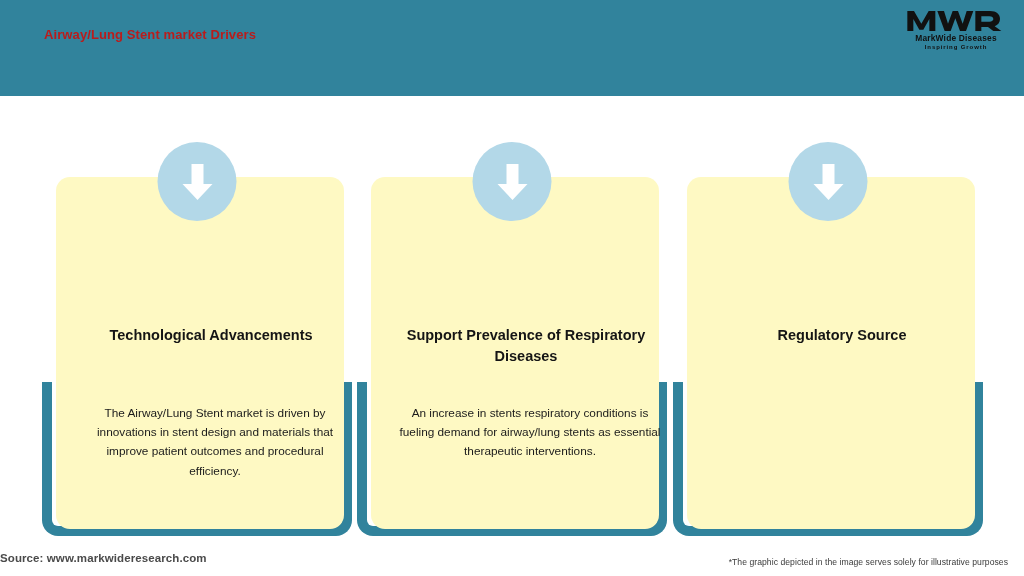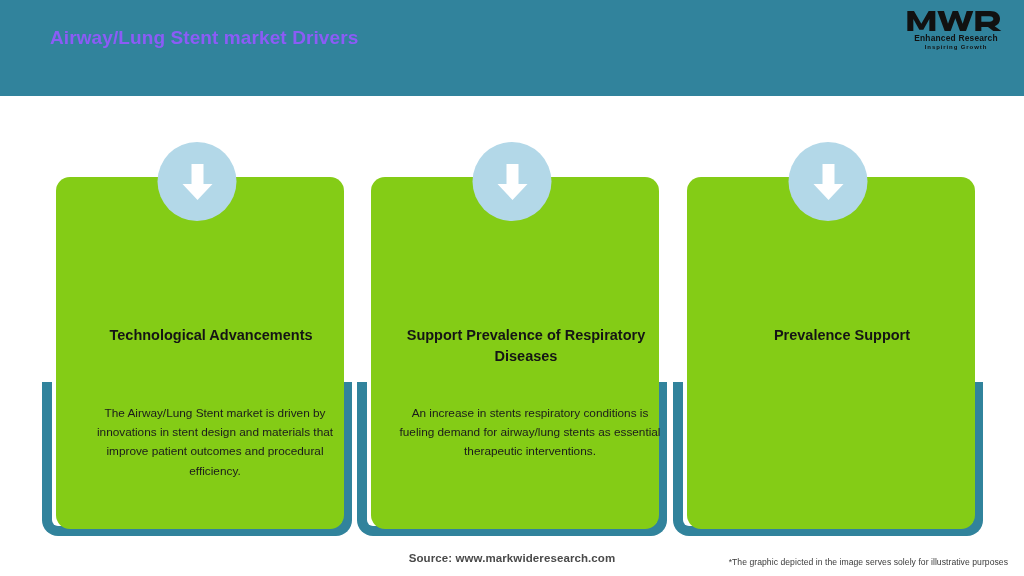--- a/index.html
+++ b/index.html
@@ -20,25 +20,25 @@
   .header-bar {
     position: absolute;
     left: 0;
     top: 0;
     width: 1024px;
     height: 96px;
     background: #31839C;
   }
   .header-title {
     position: absolute;
-    left: 50px;
+    left: 44px;
     top: 27px;
-    font-size: 19px;
-    font-weight: bold;
-    color: #8b5cf6;
+    font-size: 13px;
+    font-weight: bold;
+    color: #b91c1c;
     letter-spacing: 0.1px;
     white-space: nowrap;
   }
 
   
   .logo {
     position: absolute;
     right: 16px;
     top: 9px;
     width: 104px;
@@ -103,21 +103,21 @@
     border-bottom-right-radius: 16px;
     box-sizing: border-box;
   }
 
   .card-body {
     position: absolute;
     left: 14px;
     top: 81px;
     width: 288px;
     height: 352px;
-    background: #84cc16;
+    background: #fef9c3;
     border-radius: 14px;
     box-sizing: border-box;
   }
 
   .card-icon {
     position: absolute;
     left: 50%;
     top: 46px;
     transform: translateX(-50%);
     width: 79px;
@@ -152,21 +152,21 @@
     line-height: 1.63;
     text-align: center;
   }
 
   
   .footer-source {
     position: absolute;
     left: 0;
     top: 552px;
     width: 1024px;
-    text-align: center;
+    text-align: left;
     font-size: 11.5px;
     font-weight: bold;
     color: #4a4a4a;
     letter-spacing: 0.1px;
   }
   .footer-disclaimer {
     position: absolute;
     right: 16px;
     top: 557px;
     font-size: 8.6px;
@@ -185,21 +185,21 @@
   <svg class="logo-mark" viewBox="0 0 150 34" width="100" height="24">
     <g fill="#111111">
 
       <path d="M2 32 L2 2 L12 2 L23 21 L34 2 L44 2 L44 32 L35 32 L35 14 L26 30 L20 30 L11 14 L11 32 Z"></path>
 
       <path d="M47 2 L57 2 L63 21 L70 2 L78 2 L85 21 L91 2 L101 2 L90 32 L81 32 L74 13 L67 32 L58 32 Z"></path>
 
       <path d="M104 32 L104 2 L126 2 C136 2 141 7 141 14 C141 19 138 23 133 25 L143 32 L131 32 L123 26 L113 26 L113 32 Z M113 10 L113 18 L125 18 C129 18 131 16 131 14 C131 12 129 10 125 10 Z"></path>
     </g>
   </svg>
-  <div class="logo-name">Enhanced Research</div>
+  <div class="logo-name">MarkWide Diseases</div>
   <div class="logo-tagline">Inspiring Growth</div>
 </div>
 
 <div class="cards">
 
   <div class="card-slot slot-0">
     <div class="card-frame"></div>
     <div class="card-body">
       <div class="card-title">Technological Advancements</div>
       <div class="card-text">The Airway/Lung Stent market is driven by innovations in stent design and materials that improve patient outcomes and procedural efficiency.</div>
@@ -220,21 +220,21 @@
     <div class="card-icon">
       <svg width="34" height="40" viewBox="0 0 34 40">
         <path d="M11 2 L23 2 L23 22 L32 22 L17 38 L2 22 L11 22 Z" fill="#FFFFFF"></path>
       </svg>
     </div>
   </div>
 
   <div class="card-slot slot-2">
     <div class="card-frame"></div>
     <div class="card-body">
-      <div class="card-title">Prevalence Support</div>
+      <div class="card-title">Regulatory Source</div>
     </div>
     <div class="card-icon">
       <svg width="34" height="40" viewBox="0 0 34 40">
         <path d="M11 2 L23 2 L23 22 L32 22 L17 38 L2 22 L11 22 Z" fill="#FFFFFF"></path>
       </svg>
     </div>
   </div>
 
 </div>
 

